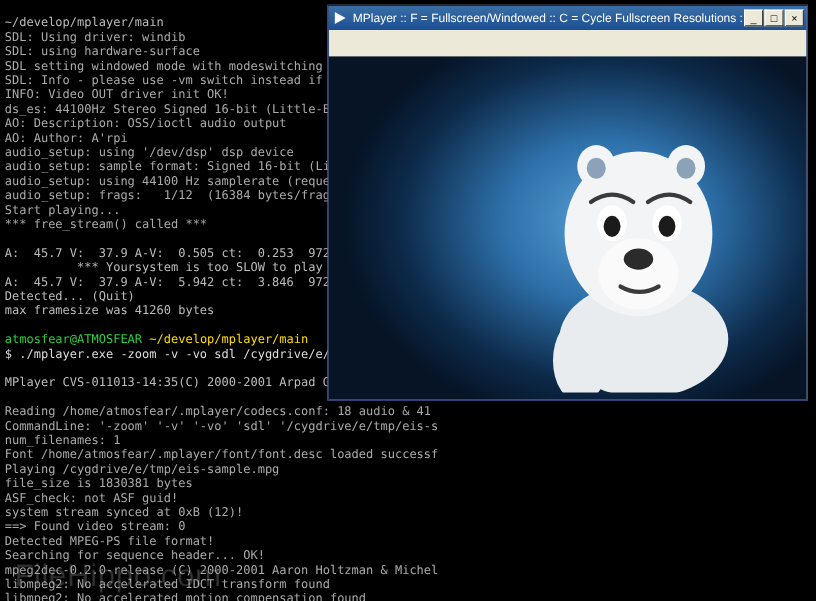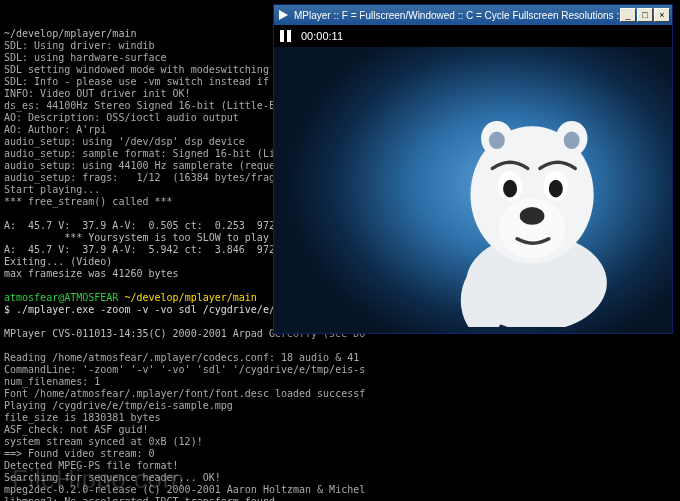--- a/index.html
+++ b/index.html
@@ -1,17 +1,17 @@
 <!DOCTYPE html>
 <html><head>
 <meta charset="utf-8">
 <style>
 * { margin:0; padding:0; box-sizing:border-box; }
 body { width:680px; height:501px; background:#000; font-family:"Lucida Console","Consolas",monospace; font-size:10px; overflow:hidden; position:relative; }
-.terminal { position:absolute; left:0; top:0; right:0; bottom:0; background:#000; color:#aaa; padding:16px 4px; line-height:12px; white-space:pre; overflow:hidden; }
+.terminal { position:absolute; left:0; top:0; right:0; bottom:0; background:#000; color:#aaa; padding:2px 4px; line-height:12px; white-space:pre; overflow:hidden; }
 .terminal .ln { color:#bbb; }
 .terminal .prompt-user { color:#2ecc40; }
 .terminal .prompt-path { color:#ffdc00; }
 .terminal .cmd { color:#ddd; }
 .mplayer-window { position:absolute; top:4px; left:273px; width:400px; height:330px; background:#ece9d8; border:1px solid #0a246a; box-shadow:2px 2px 6px rgba(0,0,0,0.4); }
 .mplayer-title { height:20px; background:linear-gradient(180deg,#3a6ea5 0%,#1b4f93 100%); color:#fff; font-family:Tahoma,Arial,sans-serif; font-size:10px; display:flex; align-items:center; padding:0 2px; }
 .mplayer-title .icon { width:14px; height:14px; margin-right:4px; display:inline-flex; align-items:center; justify-content:center; }
 .mplayer-title .caption { flex:1; white-space:nowrap; overflow:hidden; }
 .mplayer-title .wbuttons { display:flex; gap:1px; }
 .mplayer-title .wbtn { width:16px; height:14px; background:#ece9d8; border:1px solid #fff; border-right-color:#404040; border-bottom-color:#404040; font-family:Arial; font-size:9px; color:#000; display:flex; align-items:center; justify-content:center; cursor:pointer; }
@@ -38,21 +38,21 @@
 AO: Author: A'rpi
 audio_setup: using '/dev/dsp' dsp device
 audio_setup: sample format: Signed 16-bit (Little-Endian)
 audio_setup: using 44100 Hz samplerate (requested: 44100)
 audio_setup: frags:   1/12  (16384 bytes/frag)  free:  16384
 Start playing...
 *** free_stream() called ***</div>
 <span class="ln">A:  45.7 V:  37.9 A-V:  0.505 ct:  0.253  972/ 972  29% 72%</span>
 <span class="ln">          *** Yoursystem is too SLOW to play this! try with -framedrop</span>
 <span class="ln">A:  45.7 V:  37.9 A-V:  5.942 ct:  3.846  972/ 972  29% 72%</span>
-<span class="ln">Exiting... (Video)</span>
+<span class="ln">Detected... (Quit)</span>
 <span class="ln">max framesize was 41260 bytes</span>
 
 <span><span class="prompt-user">atmosfear@ATMOSFEAR</span> <span class="prompt-path">~/develop/mplayer/main</span></span>
 <span class="cmd">$ ./mplayer.exe -zoom -v -vo sdl /cygdrive/e/tmp/eis-sample.</span>
 
 <span class="ln">MPlayer CVS-011013-14:35(C) 2000-2001 Arpad Gereoffy (see DO</span>
 
 <div id="mid-block">Reading /home/atmosfear/.mplayer/codecs.conf: 18 audio &amp; 41
 CommandLine: '-zoom' '-v' '-vo' 'sdl' '/cygdrive/e/tmp/eis-s
 num_filenames: 1
@@ -106,27 +106,20 @@
           <polygon points="3,2 12,7 3,12" fill="#fff"></polygon>
         </svg>
     </span>
     <span class="caption">MPlayer :: F = Fullscreen/Windowed :: C = Cycle Fullscreen Resolutions ::</span>
     <div class="wbuttons">
       <div class="wbtn">_</div>
       <div class="wbtn">□</div>
       <div class="wbtn">×</div>
     </div>
   </div>
-  <div class="mplayer-controls">
-    <span class="pause-icon">
-        <span></span>
-        <span></span>
-      </span>
-    <span>00:00:11</span>
-  </div>
   <div class="mplayer-video">
     <div class="bear">
       <svg viewBox="0 0 200 260">
         <ellipse cx="100" cy="210" rx="80" ry="55" fill="#e9ecef"></ellipse>
         <ellipse cx="95" cy="110" rx="70" ry="78" fill="#f3f4f6"></ellipse>
         <ellipse cx="55" cy="46" rx="18" ry="20" fill="#f3f4f6"></ellipse>
         <ellipse cx="140" cy="46" rx="18" ry="20" fill="#f3f4f6"></ellipse>
         <ellipse cx="55" cy="48" rx="9" ry="10" fill="#8ca2b8"></ellipse>
         <ellipse cx="140" cy="48" rx="9" ry="10" fill="#8ca2b8"></ellipse>
         <ellipse cx="95" cy="148" rx="38" ry="34" fill="#fafafa"></ellipse>

